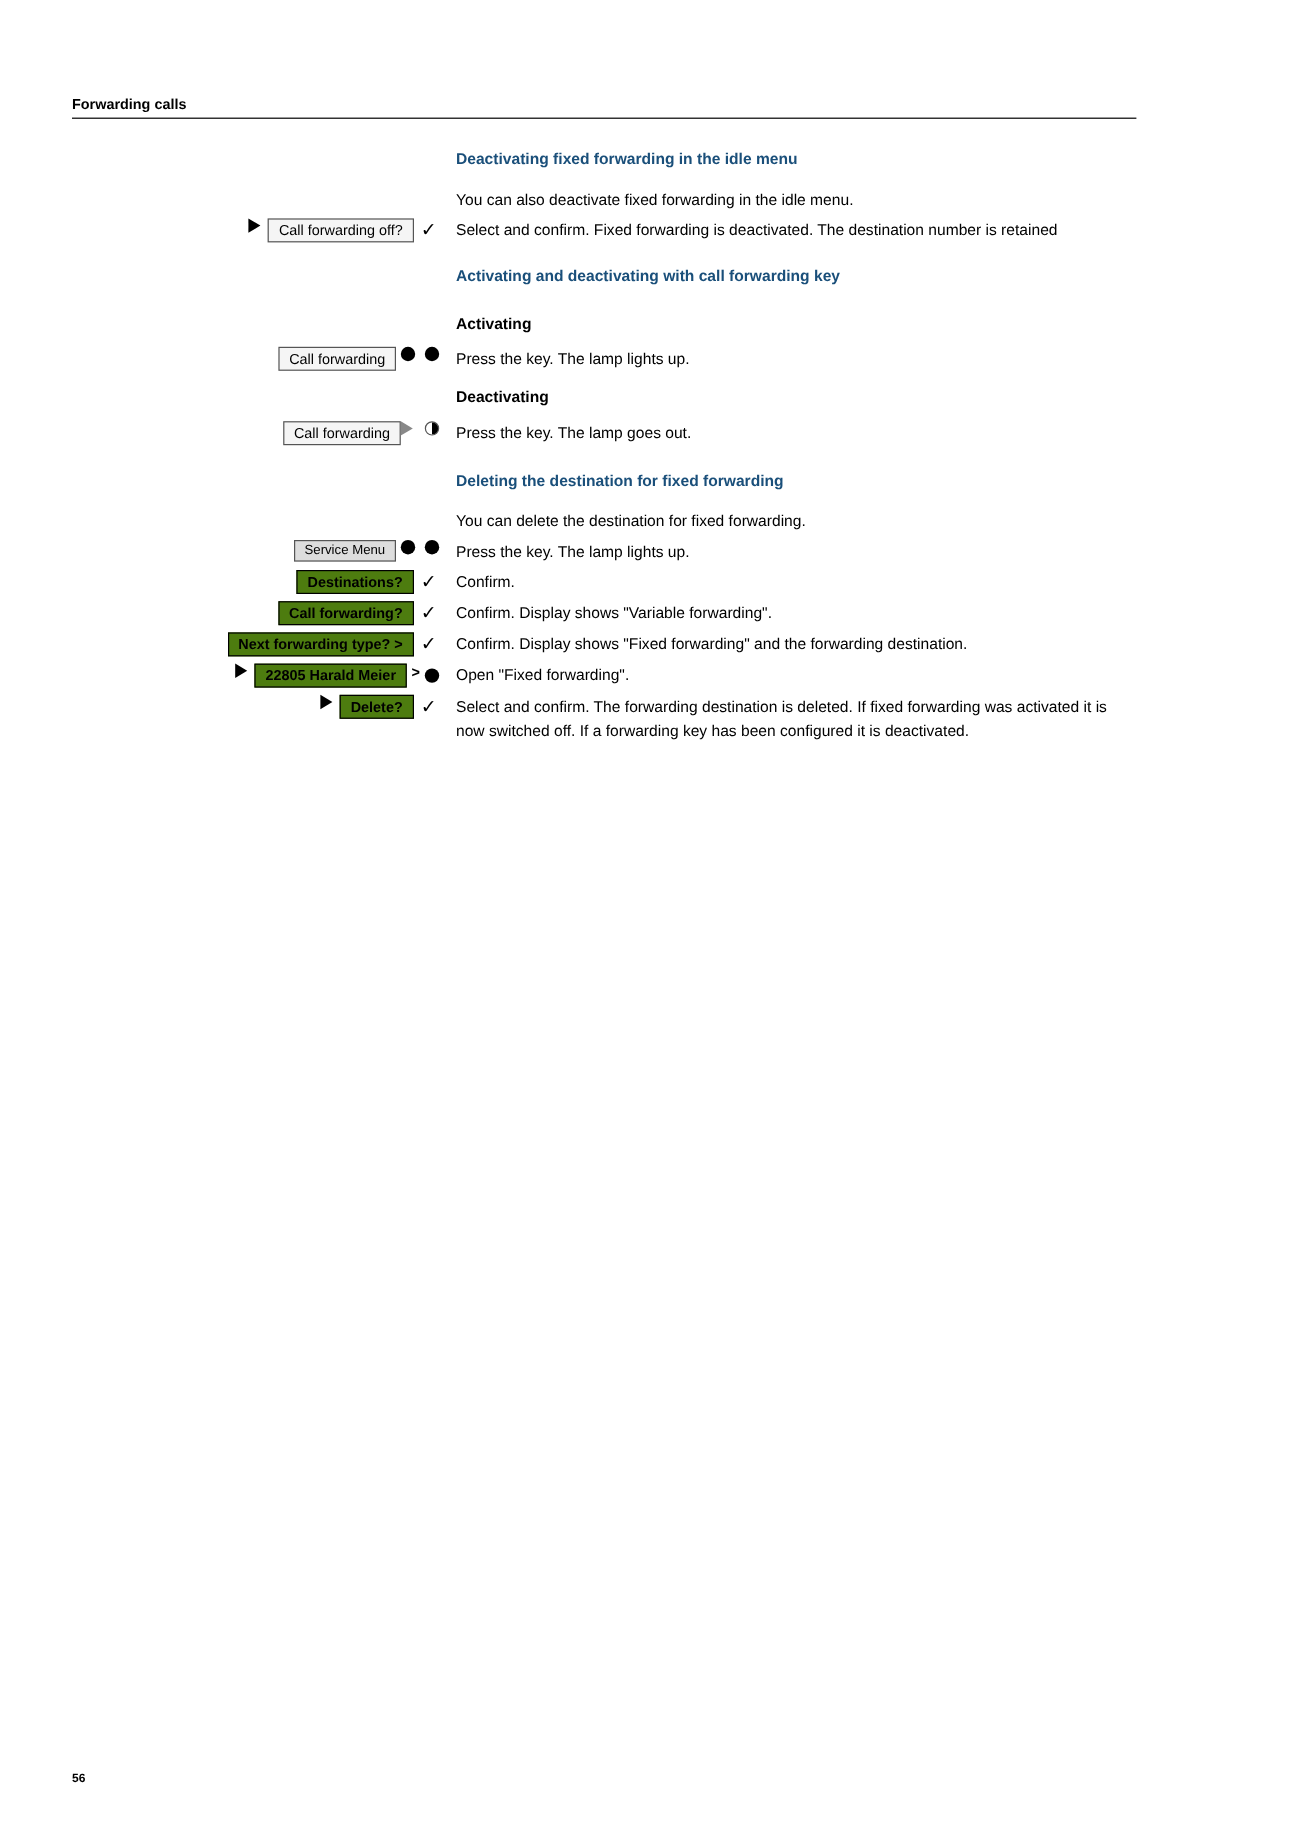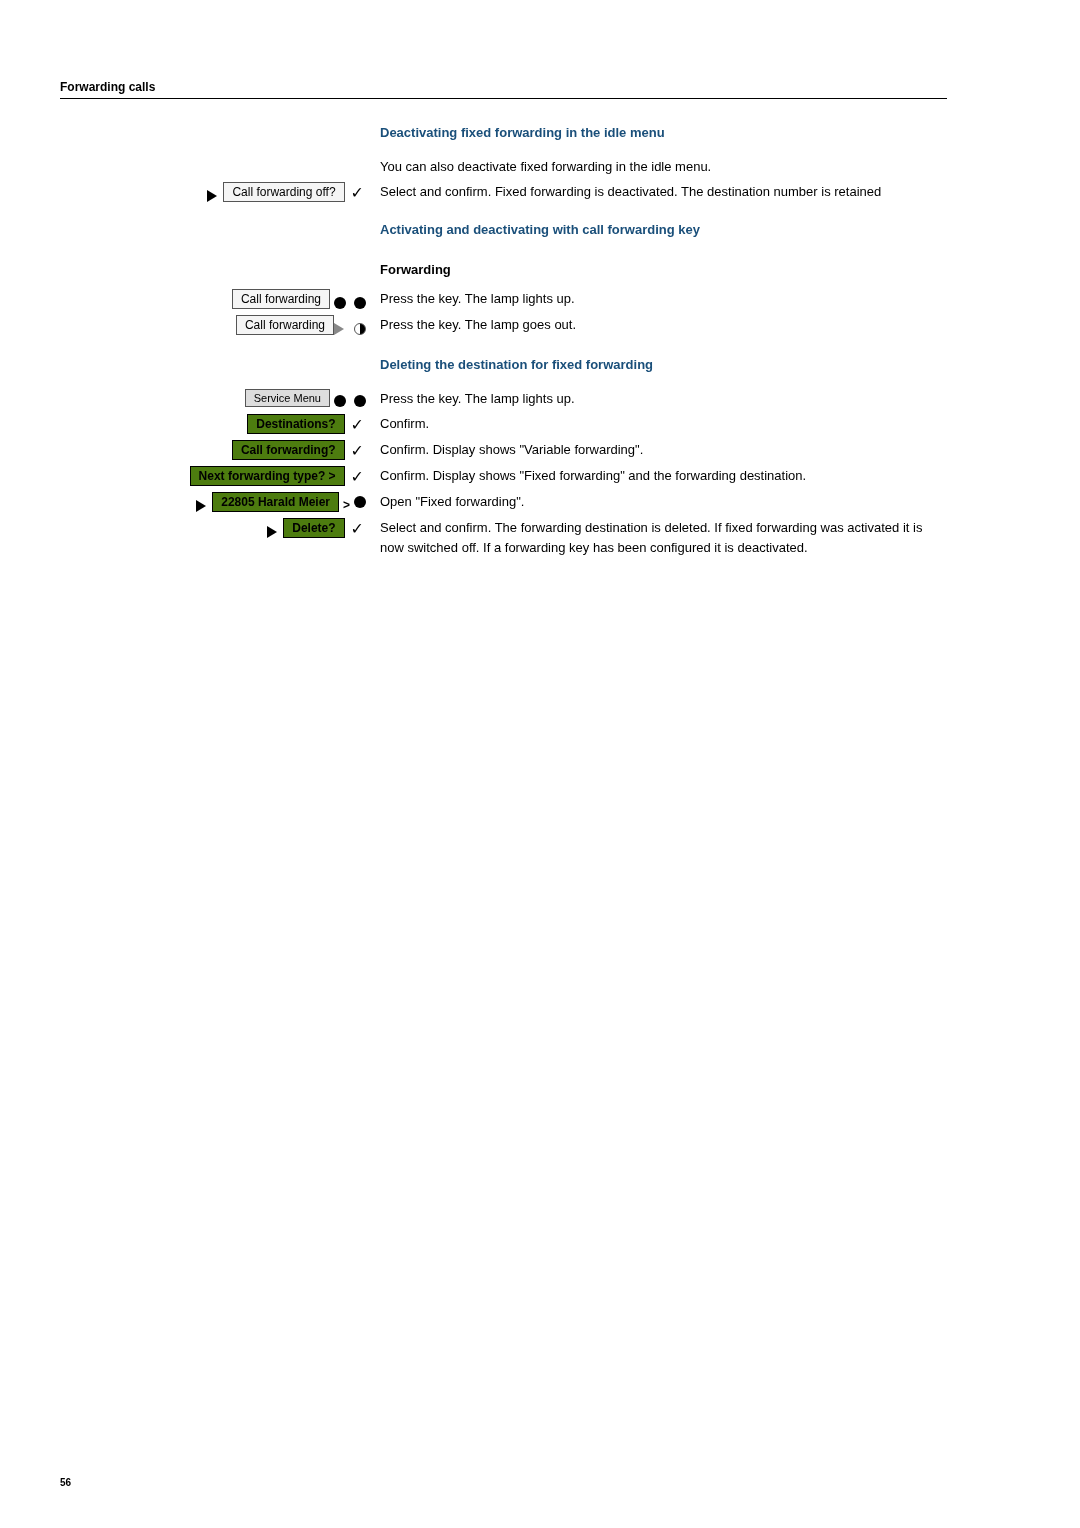--- a/index.html
+++ b/index.html
@@ -71,21 +71,21 @@
       display: flex;
       flex-direction: row;
       align-items: flex-start;
       margin-bottom: 6px;
     }
     .left-item {
       width: 320px;
       min-width: 320px;
       display: flex;
       flex-direction: row;
-      align-items: flex-end;
+      align-items: flex-start;
       justify-content: flex-end;
       padding-right: 10px;
     }
     .right-desc {
       flex: 1;
       font-size: 13px;
       line-height: 1.5;
     }
     .menu-box {
       border: 1px solid #555;
@@ -198,54 +198,64 @@
   <div class="row" style="margin-top:12px;">
     <div class="left-item"></div>
     <div class="right-desc">
       <div class="section-title-bold">Activating and deactivating with call forwarding key</div>
     </div>
   </div>
 
   <div class="row">
     <div class="left-item"></div>
     <div class="right-desc">
-      <div class="sub-title-bold">Forwarding</div>
+      <div class="sub-title-bold">Activating</div>
     </div>
   </div>
 
   <div class="row">
     <div class="left-item">
       <span class="menu-box">Call forwarding</span>
       <span class="two-bullets">
         <span class="bullet-filled"></span>
         <span class="bullet-filled"></span>
       </span>
     </div>
     <div class="right-desc">Press the key. The lamp lights up.</div>
   </div>
 
+  <div class="row" style="margin-top:4px;">
+    <div class="left-item"></div>
+    <div class="right-desc">
+      <div class="sub-title-bold">Deactivating</div>
+    </div>
+  </div>
 
   <div class="row">
     <div class="left-item">
       <span class="menu-box">Call forwarding</span>
       <span class="two-bullets">
         <span class="arrow-right-outline"></span>
         <span class="bullet-half"></span>
       </span>
     </div>
     <div class="right-desc">Press the key. The lamp goes out.</div>
   </div>
 
   <div class="row" style="margin-top:14px;">
     <div class="left-item"></div>
     <div class="right-desc">
       <div class="section-title-bold">Deleting the destination for fixed forwarding</div>
     </div>
   </div>
 
+  <div class="row">
+    <div class="left-item"></div>
+    <div class="right-desc">You can delete the destination for fixed forwarding.</div>
+  </div>
 
   <div class="row" style="margin-top:6px;">
     <div class="left-item">
       <span class="menu-box" style="font-size:11px; background:#ddd;">Service Menu</span>
       <span class="two-bullets">
         <span class="bullet-filled"></span>
         <span class="bullet-filled"></span>
       </span>
     </div>
     <div class="right-desc">Press the key. The lamp lights up.</div>

